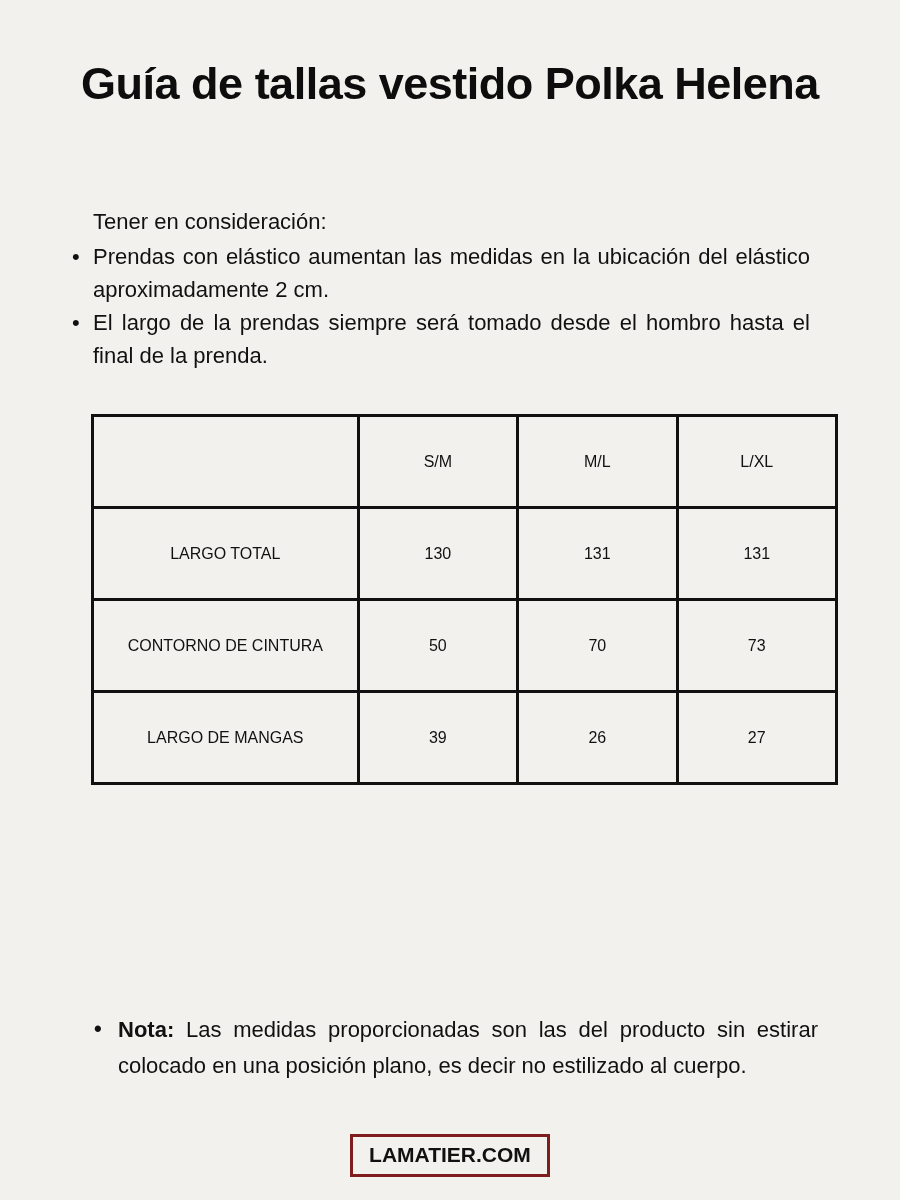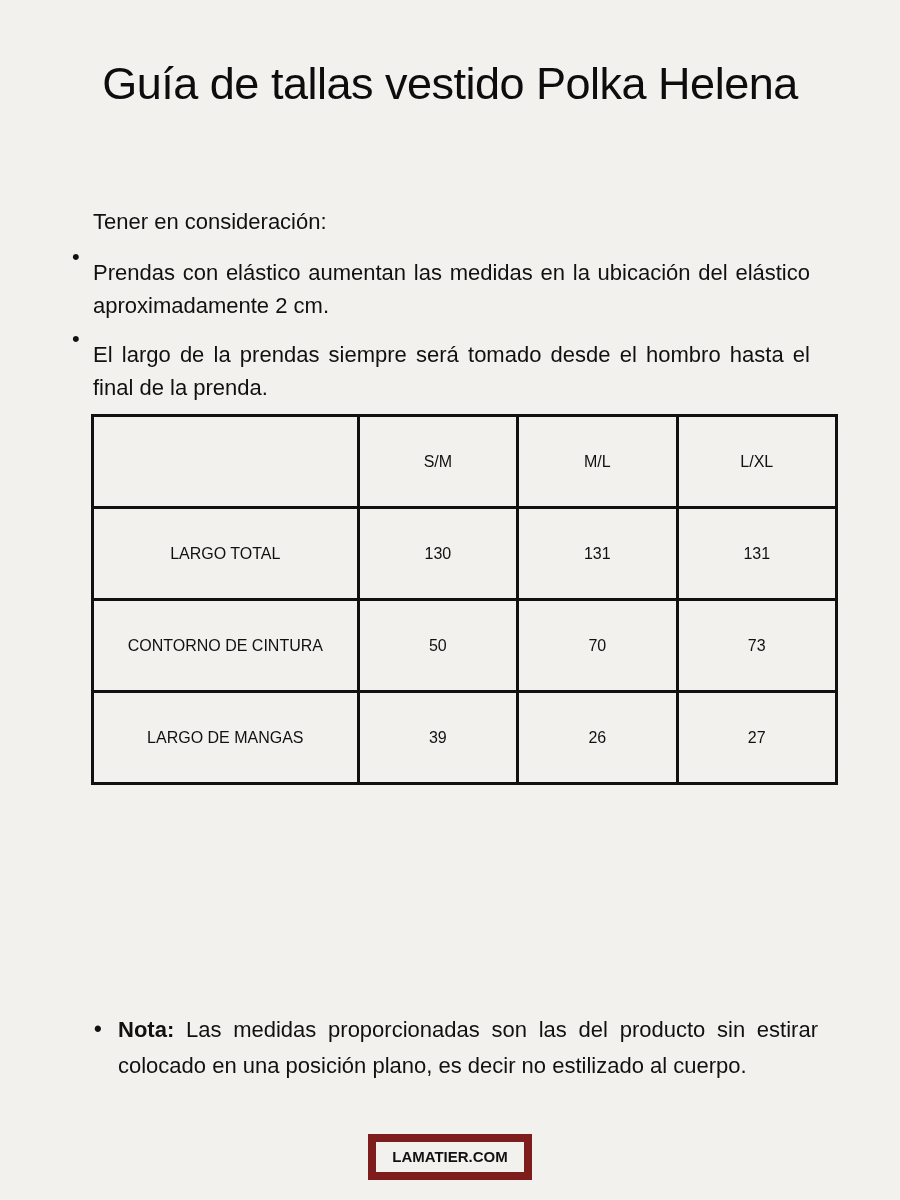--- a/index.html
+++ b/index.html
@@ -13,21 +13,21 @@
   }
   .page { position: absolute; inset: 0; width: 900px; height: 1200px; }
 
   
   .title {
     position: absolute;
     top: 56px; left: 50px; right: 50px;
     text-align: center;
     font-size: 45px;
     line-height: 1.25;
-    font-weight: 400;
+    font-weight: 700;
     letter-spacing: -0.5px;
     color: #0d0d0d;
   }
 
   
   .considerations {
     position: absolute;
     top: 205px; left: 68px; width: 742px;
     font-size: 22px;
     line-height: 33px;
@@ -44,21 +44,20 @@
     width: 25px;
     flex: 0 0 25px;
     text-align: left;
     padding-left: 4px;
     font-size: 22px;
     line-height: 33px;
   }
   .bullet-item .bullet-text {
     flex: 1;
     text-align: justify;
-    margin-top: 16px;
   }
 
   
   table.size-table {
     position: absolute;
     top: 414px; left: 91px;
     width: 747px;
     border-collapse: collapse;
     table-layout: fixed;
   }
@@ -93,23 +92,23 @@
   .note .note-label { font-weight: 700; }
 
   
   .footer-wrap {
     position: absolute;
     top: 1134px; left: 0; right: 0;
     text-align: center;
   }
   .brand-box {
     display: inline-block;
-    border: 8px solid #7f1d1d;
+    border: 3px solid #7f1d1d;
     padding: 6px 16px 7px 16px;
-    font-size: 15px;
+    font-size: 21px;
     font-weight: 700;
     letter-spacing: 0px;
     background: transparent;
     color: #111111;
   }
 </style>
 </head>
 <body>
 
 <div class="page">

